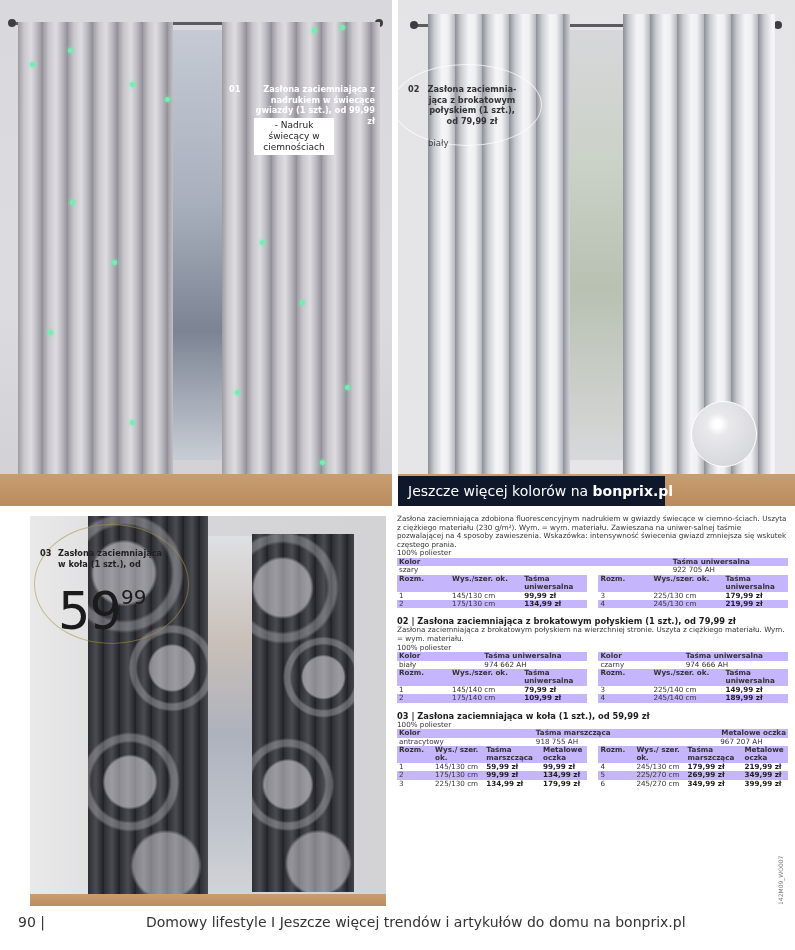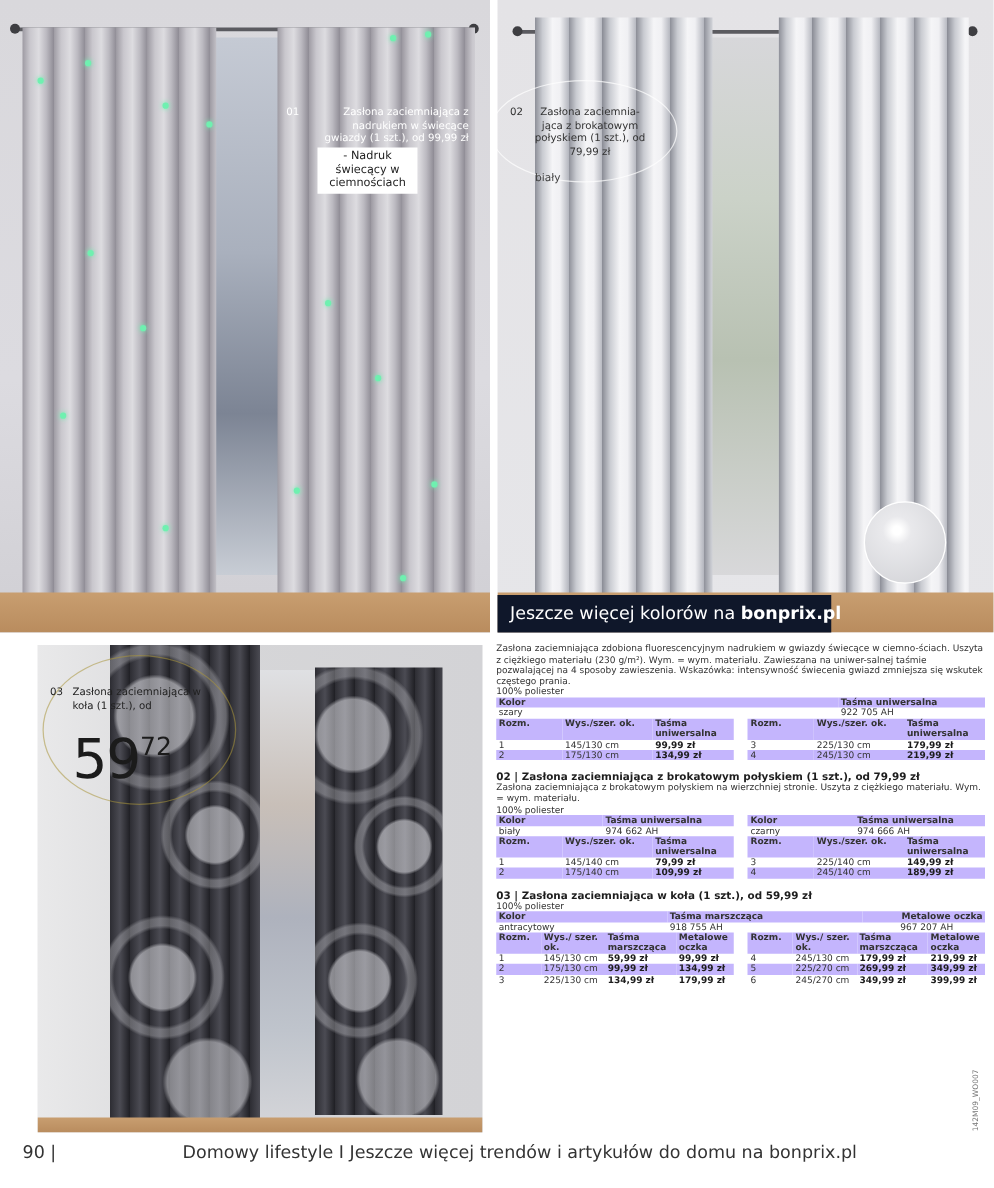--- a/index.html
+++ b/index.html
@@ -30,37 +30,37 @@
       radial-gradient(circle at 30% 15%, rgba(220,220,225,.55) 0 9%, transparent 10% 14%, rgba(200,200,205,.35) 15% 17%, transparent 18%),
       radial-gradient(circle at 70% 40%, rgba(220,220,225,.55) 0 9%, transparent 10% 14%, rgba(200,200,205,.35) 15% 17%, transparent 18%),
       radial-gradient(circle at 35% 70%, rgba(220,220,225,.55) 0 9%, transparent 10% 14%, rgba(200,200,205,.35) 15% 17%, transparent 18%),
       radial-gradient(circle at 65% 92%, rgba(220,220,225,.5) 0 9%, transparent 10%),
       repeating-linear-gradient(90deg, #2d2d33 0px, #4b4b53 8px, #1f1f24 16px); }
 
   .glow-dot { position: absolute; width: 5px; height: 5px; border-radius: 50%;
     background: #6ff0b0; box-shadow: 0 0 4px #6ff0b0; }
 
   
-  .callout { position: absolute; font-weight: normal; font-size: 8.2px; line-height: 10.5px; }
+  .callout { position: absolute; font-weight: bold; font-size: 8.2px; line-height: 10.5px; }
   .callout .num { position: absolute; left: 0; top: 0; }
   .callout .txt { display: block; }
   #callout1 { left: 229px; top: 84px; width: 146px; color: #ffffff; text-align: right; }
   #callout1 .num { left: 0; }
   #callout1 .txt { margin-left: 18px; }
   .callout-box { position: absolute; left: 254px; top: 118px; background: #ffffff; color: #222;
     font-size: 9px; line-height: 11px; padding: 2px 6px; text-align: center; width: 80px; }
   #callout2 { left: 408px; top: 84px; width: 110px; color: #333; }
   #callout2 .txt { margin-left: 18px; text-align: center; }
   .callout2-color { position: absolute; left: 428px; top: 138px; font-size: 8.5px; color: #444; }
   .callout-circle { position: absolute; border: 1px solid rgba(255,255,255,.7); border-radius: 50%; }
 
   #callout3 { left: 40px; top: 548px; width: 130px; color: #222; }
   #callout3 .txt { margin-left: 18px; }
   .big-price { position: absolute; left: 58px; top: 582px; color: #1b1b1b; font-family: "DejaVu Sans", sans-serif; }
-  .big-price .int { font-size: 44px; letter-spacing: -1px; font-weight: normal; }
+  .big-price .int { font-size: 51px; letter-spacing: -1px; font-weight: normal; }
   .big-price .dec { font-size: 20px; vertical-align: top; position: relative; top: 3px; }
 
   .zoom-circle { position: absolute; left: 691px; top: 401px; width: 66px; height: 66px; border-radius: 50%;
     border: 1.5px solid #ffffff; background: radial-gradient(circle at 40% 35%, #ffffff 0 6%, #e9e9ec 20%, #cfd0d4 100%); }
 
   .banner { position: absolute; left: 398px; top: 476px; width: 267px; height: 30px; background: #0f172a;
     color: #ffffff; font-size: 14px; line-height: 30px; padding-left: 10px; white-space: nowrap; }
   .banner b { font-weight: bold; }
 
   
@@ -142,21 +142,21 @@
   <div class="curtain c-dark" style="left:58px;top:0;width:120px;height:380px;"></div>
   <div class="curtain c-dark" style="left:222px;top:18px;width:102px;height:358px;"></div>
   <div class="floor" style="height:12px;"></div>
 </div>
 <div class="callout-circle" style="left:34px;top:524px;width:155px;height:120px;border-color:rgba(170,150,60,.55);"></div>
 <div class="callout" id="callout3">
   <span class="num">03</span>
   <span class="txt">Zasłona zaciemniająca w koła (1 szt.), od</span>
 </div>
 <div class="big-price">
-  <span class="int">59</span><span class="dec">72</span>
+  <span class="int">59</span><span class="dec">99</span>
 </div>
 
 <div class="info">
 
   <div>
     <div class="prod-desc">Zasłona zaciemniająca zdobiona fluorescencyjnym nadrukiem w gwiazdy świecące w ciemno-ściach. Uszyta z ciężkiego materiału (230 g/m²). Wym. = wym. materiału. Zawieszana na uniwer-salnej taśmie pozwalającej na 4 sposoby zawieszenia. Wskazówka: intensywność świecenia gwiazd zmniejsza się wskutek częstego prania.</div>
     <div>100% poliester</div>
     <table class="tbl">
       <tbody>
           <tr class="row-grey hdr">

